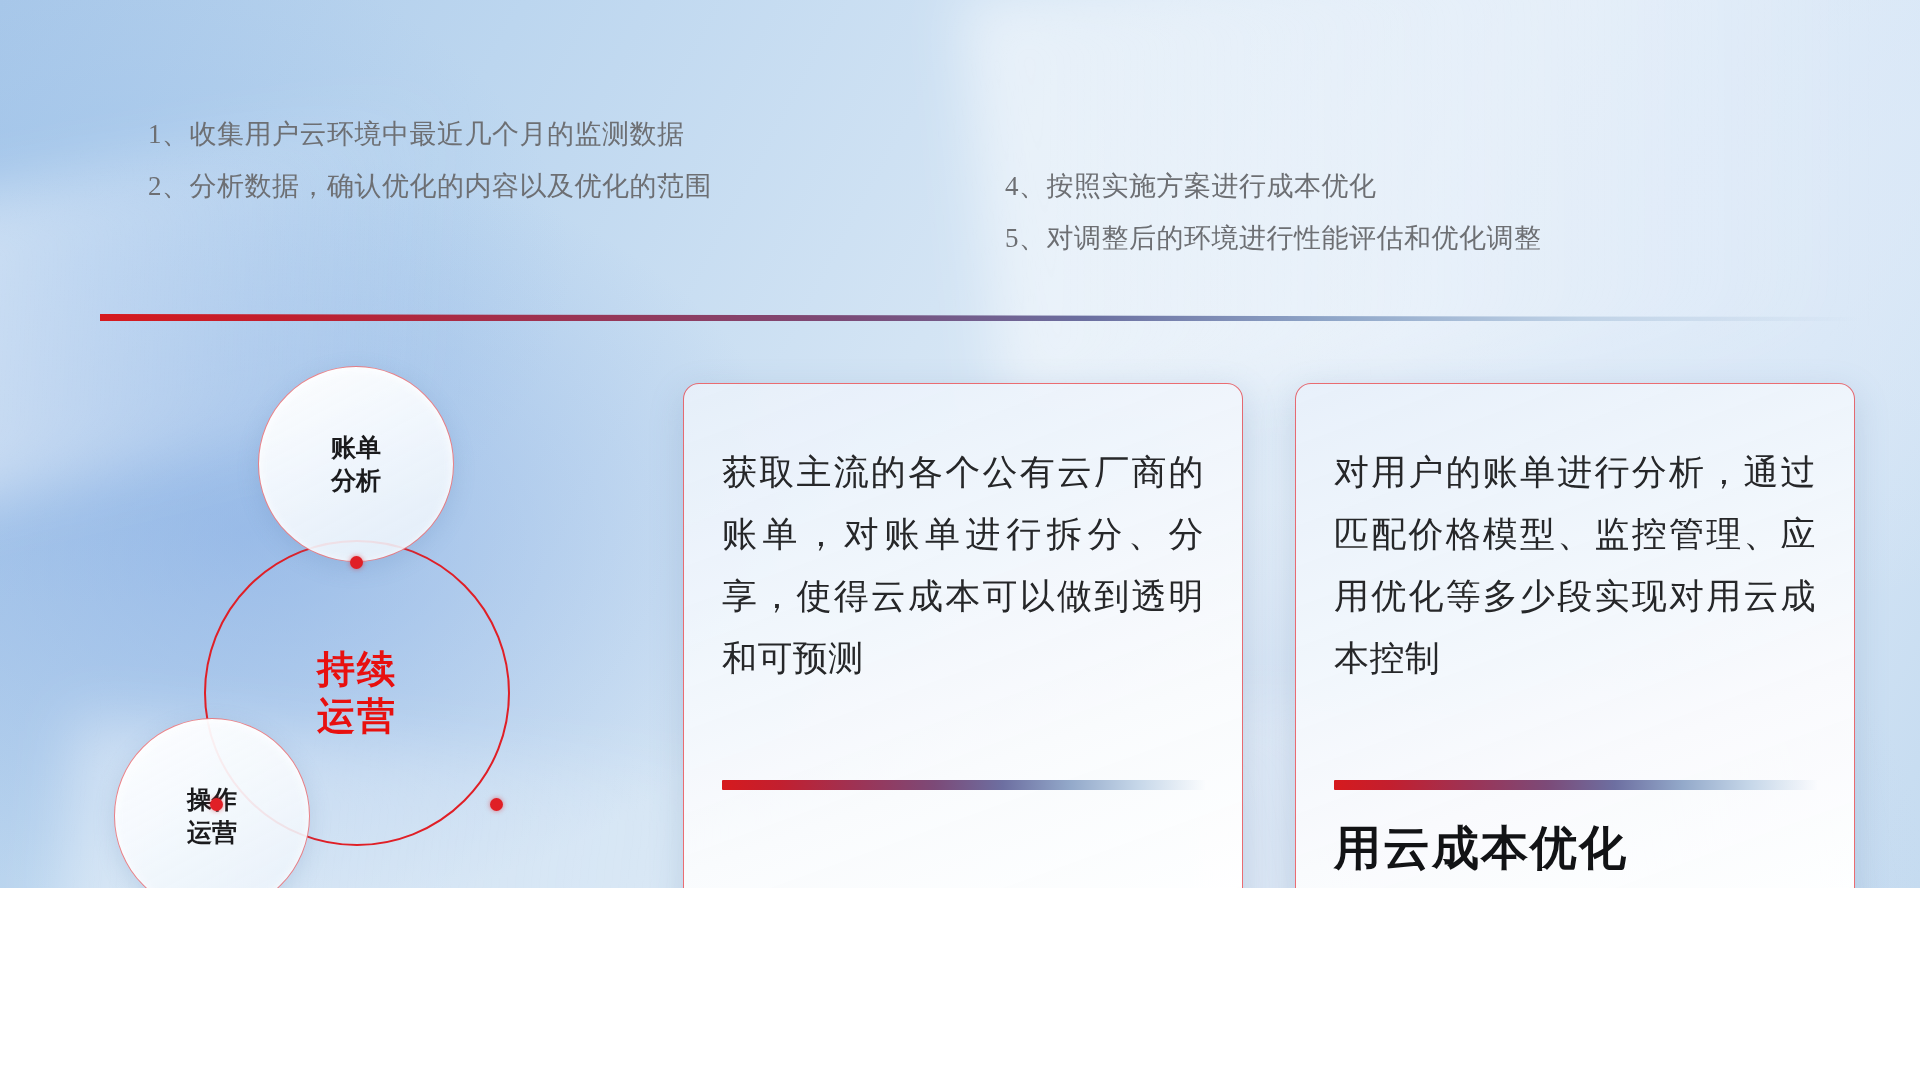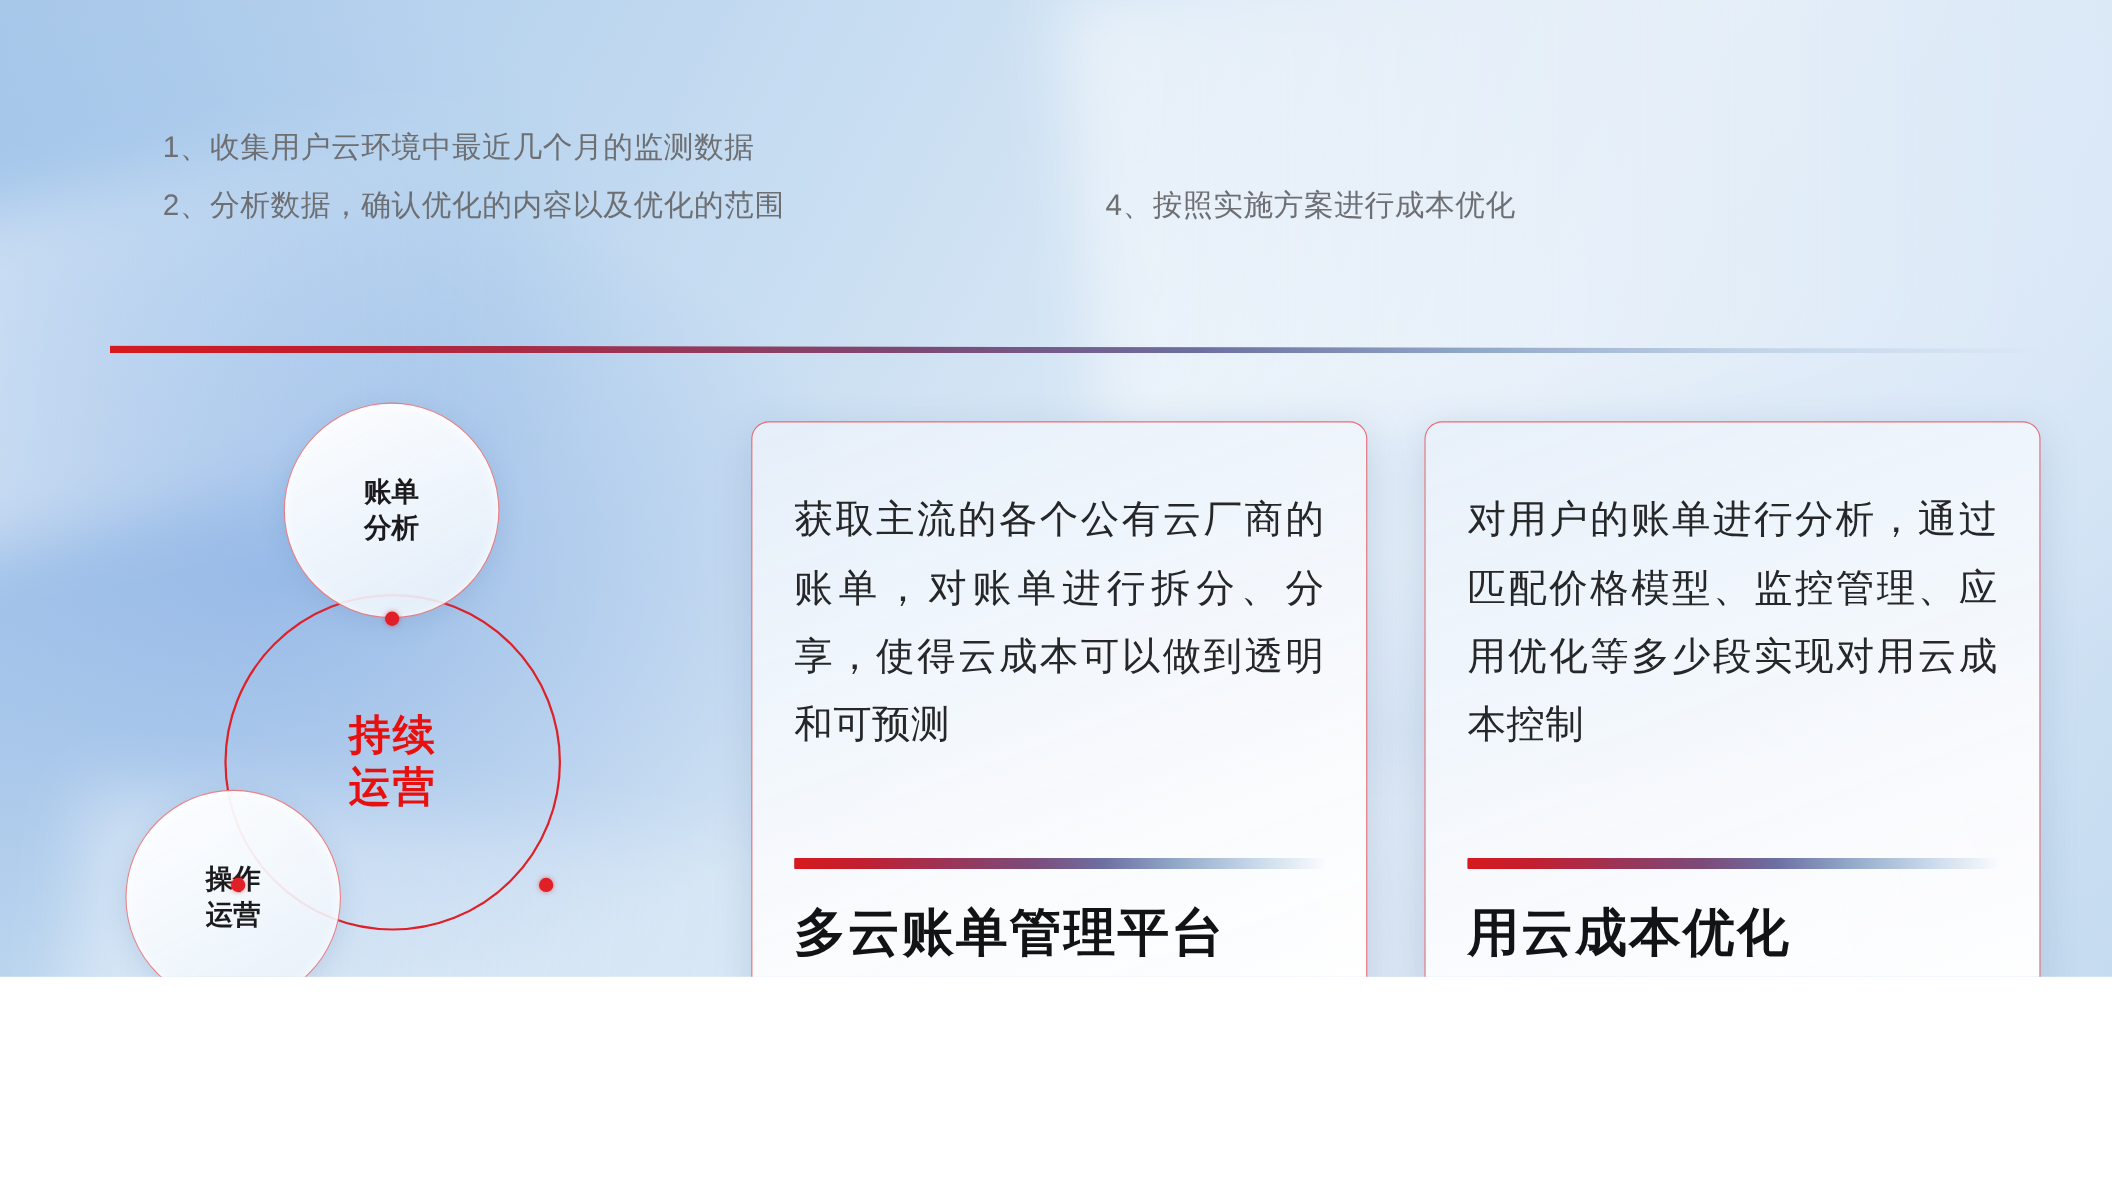--- a/index.html
+++ b/index.html
@@ -15,20 +15,21 @@
     position: relative;
     width: 1920px;
     height: 888px;
     overflow: hidden;
     background:
       radial-gradient(ellipse 900px 620px at 13% 60%, rgba(126,166,226,0.55) 0%, rgba(126,166,226,0.0) 62%),
       radial-gradient(ellipse 760px 520px at 4% 30%, rgba(150,190,235,0.45) 0%, rgba(150,190,235,0) 65%),
       radial-gradient(ellipse 1100px 700px at 88% 22%, rgba(222,234,248,0.85) 0%, rgba(222,234,248,0) 60%),
       radial-gradient(ellipse 900px 600px at 72% 96%, rgba(186,206,234,0.55) 0%, rgba(186,206,234,0) 60%),
       linear-gradient(118deg, #a9c8e9 0%, #bcd6ef 22%, #d3e4f4 46%, #e2edf8 66%, #d6e6f6 84%, #c5dbf0 100%);
+    font-family: Liberation Serif, serif;
   }
 
   
   .streak {
     position: absolute;
     pointer-events: none;
     filter: blur(28px);
   }
   .streak-a {
     left: -120px; top: 140px; width: 760px; height: 300px;
@@ -226,20 +227,21 @@
   <div class="streak streak-c"></div>
   <div class="streak streak-d"></div>
 
   <div class="steps-col steps-left">
     <span class="step-line">1、收集用户云环境中最近几个月的监测数据</span>
     <span class="step-line">2、分析数据，确认优化的内容以及优化的范围</span>
   </div>
 
   <div class="steps-col steps-right">
     <span class="step-line">4、按照实施方案进行成本优化</span>
+    <span class="step-line">5、对调整后的环境进行性能评估和优化调整</span>
   </div>
 
   <div class="divider"></div>
 
   <div class="diagram">
 
     <div class="ring ring-center"></div>
 
     <div class="center-label">
       <span>持续</span>
@@ -258,21 +260,20 @@
 
 
     <div class="node-dot dot-top"></div>
     <div class="node-dot dot-left"></div>
     <div class="node-dot dot-right"></div>
   </div>
 
   <div class="card card-1">
     <div class="card-body">获取主流的各个公有云厂商的账单，对账单进行拆分、分享，使得云成本可以做到透明和可预测</div>
     <div class="card-accent"></div>
-    <div class="card-title">多云账单管理平台</div>
   </div>
 
   <div class="card card-2">
     <div class="card-body">对用户的账单进行分析，通过匹配价格模型、监控管理、应用优化等多少段实现对用云成本控制</div>
     <div class="card-accent"></div>
     <div class="card-title">用云成本优化</div>
   </div>
 
 </div>
 

